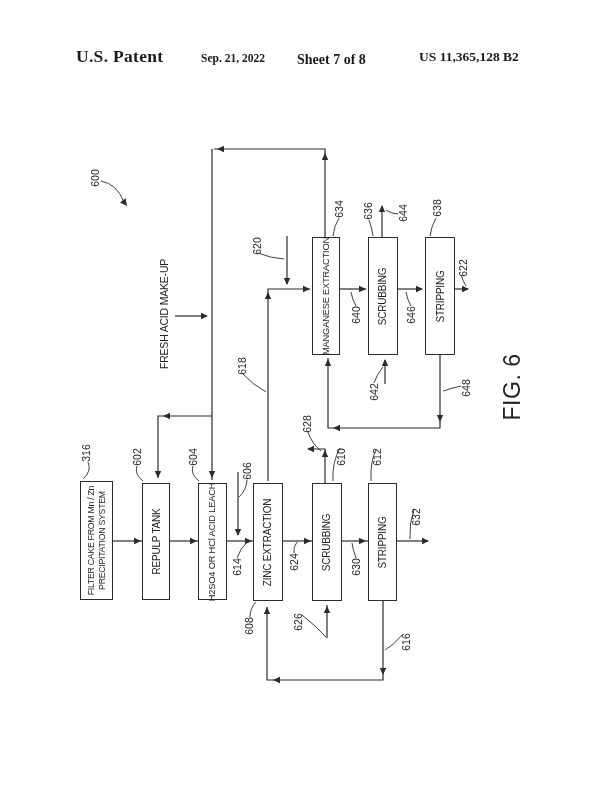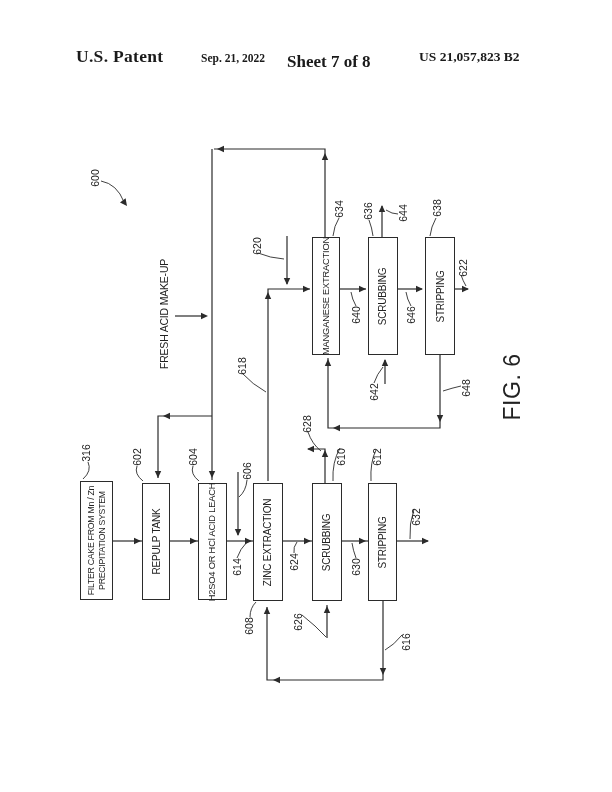--- a/index.html
+++ b/index.html
@@ -5,21 +5,21 @@
   html,body{margin:0;padding:0;background:#e8e8e8;}
   .page{
     position:relative;width:612px;height:792px;background:#ffffff;
     font-family:"Liberation Sans",sans-serif;color:#1a1a1a;overflow:hidden;
     margin:0 auto;
   }
   
   .hdr span{position:absolute;font-family:"Liberation Serif",serif;font-weight:bold;white-space:nowrap;}
   .hdr .t1{left:76px;top:46px;font-size:17.5px;letter-spacing:0.3px;}
   .hdr .t2{left:201px;top:52px;font-size:11.5px;}
-  .hdr .t3{left:287px;top:52px;font-size:17px;}
+  .hdr .t3{left:297px;top:52px;font-size:14px;}
   .hdr .t4{left:419px;top:49px;font-size:13.5px;}
   
   .box{
     position:absolute;border:1.3px solid #2b2b2b;background:#fff;
     display:flex;align-items:center;justify-content:center;box-sizing:border-box;
   }
   .box .rot{
     transform:rotate(-90deg);white-space:nowrap;font-size:10px;
     letter-spacing:-0.2px;color:#222;text-align:center;
   }
@@ -43,21 +43,21 @@
 </style>
 </head>
 <body>
 
 <div class="page">
 
   <div class="hdr">
     <span class="t1">U.S. Patent</span>
     <span class="t2">Sep. 21, 2022</span>
     <span class="t3">Sheet 7 of 8</span>
-    <span class="t4">US 21,057,823 B2</span>
+    <span class="t4">US 11,365,128 B2</span>
   </div>
 
   <svg class="lines" width="612" height="792" viewBox="0 0 612 792">
     <g fill="none" stroke="#2b2b2b" stroke-width="1.2">
 
       <path d="M113,541 H142"></path>
         <path d="M170,541 H198"></path>
         <path d="M227,541 H253"></path>
       <path d="M283,541 H312"></path>
         <path d="M342,541 H368"></path>

